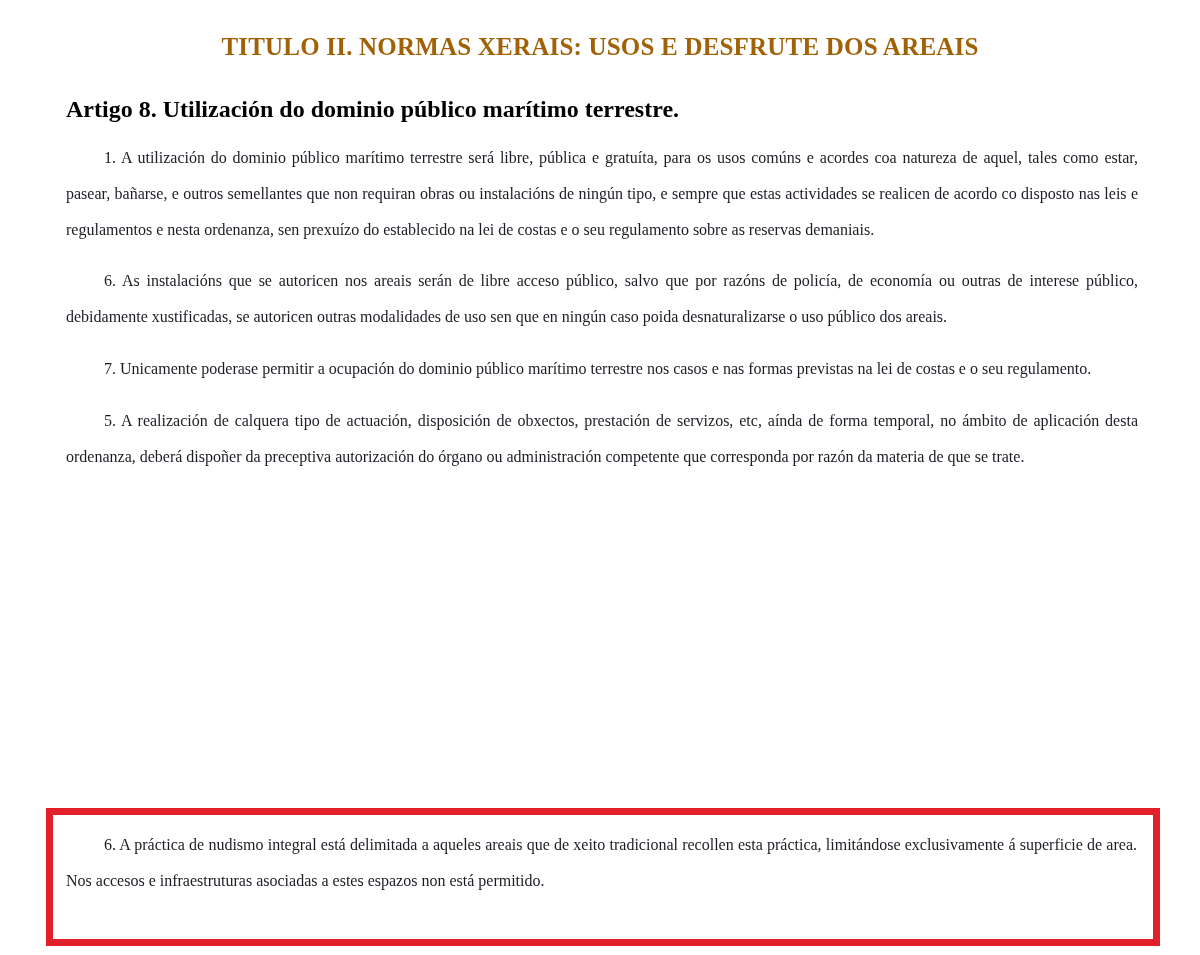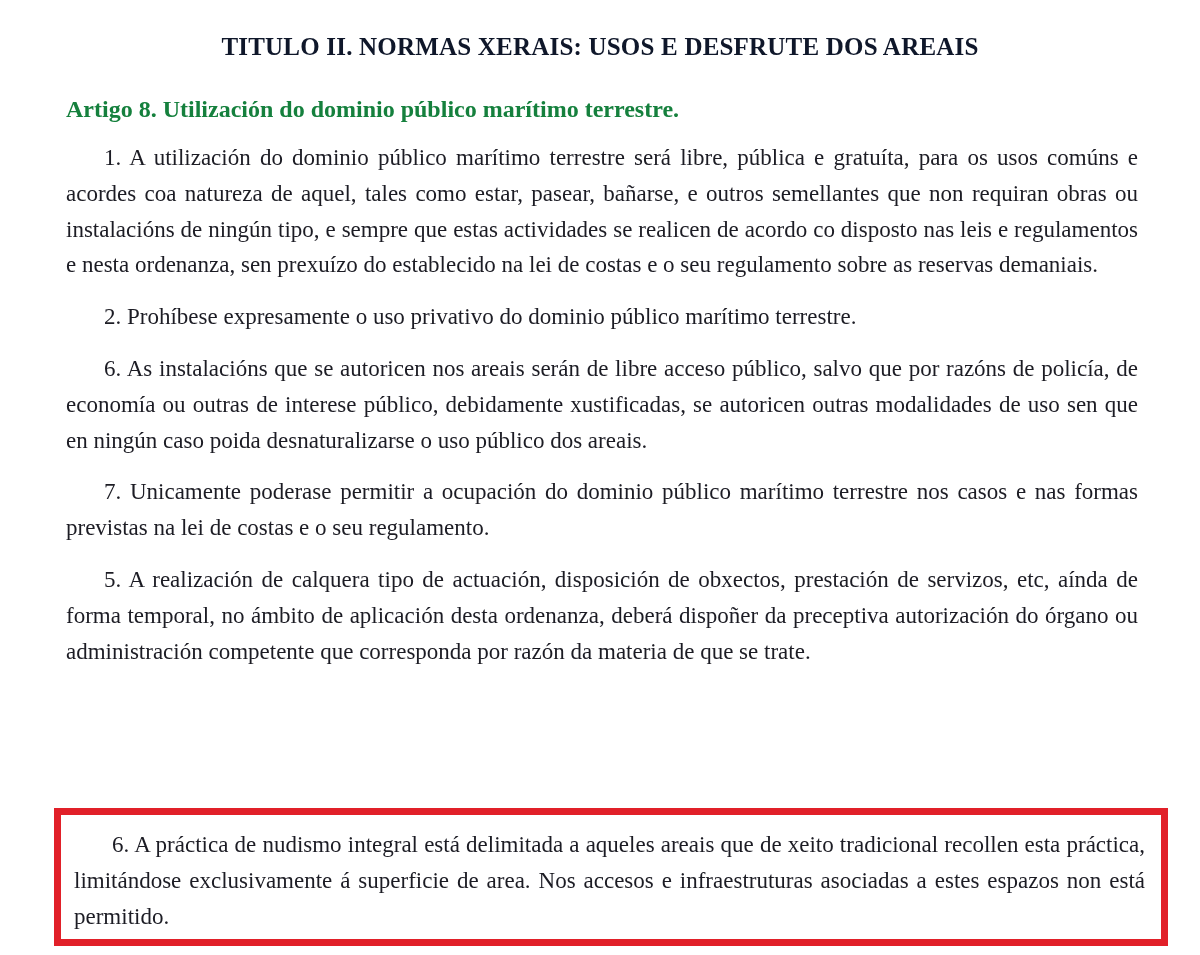--- a/index.html
+++ b/index.html
@@ -19,49 +19,49 @@
     width: 1200px;
     height: 955px;
     box-sizing: border-box;
     background: #ffffff;
   }
   .doc-title {
     text-align: center;
     font-weight: bold;
     font-size: 25px;
     letter-spacing: 0.2px;
-    color: #0f172a;
+    color: #a16207;
     margin: 0;
     padding: 32px 60px 0 60px;
     line-height: 1.2;
     font-family: "Liberation Serif", "DejaVu Serif", serif;
   }
   .content {
     padding: 0 62px 0 66px;
   }
   .article-heading {
     font-weight: bold;
     font-size: 24px;
-    color: #15803d;
+    color: #000000;
     margin: 32px 0 0 0;
     line-height: 1.25;
   }
   p.para {
-    font-size: 23px;
+    font-size: 16px;
     line-height: 35.8px;
     text-align: justify;
     text-indent: 38px;
     margin: 16px 0 0 0;
     color: #1c1c24;
     hyphens: none;
   }
   
   .highlight-box {
     position: absolute;
-    left: 54px;
+    left: 46px;
     top: 808px;
     width: 1114px;
     height: 138px;
     box-sizing: border-box;
     border: 7px solid #e12029;
     background: #ffffff;
   }
   .highlight-box p.para {
     margin: 0;
     padding: 12px 16px 0 13px;
@@ -77,21 +77,20 @@
 <div class="page">
 
   <h1 class="doc-title">TITULO II. NORMAS XERAIS: USOS E DESFRUTE DOS AREAIS</h1>
 
   <div class="content">
 
     <div class="article-heading">Artigo 8. Utilización do dominio público marítimo terrestre.</div>
 
     <p class="para">1. A utilización do dominio público marítimo terrestre será libre, pública e gratuíta, para os usos comúns e acordes coa natureza de aquel, tales como estar, pasear, bañarse, e outros semellantes que non requiran obras ou instalacións de ningún tipo, e sempre que estas actividades se realicen de acordo co disposto nas leis e regulamentos e nesta ordenanza, sen prexuízo do establecido na lei de costas e o seu regulamento sobre as reservas demaniais.</p>
 
-    <p class="para">2. Prohíbese expresamente o uso privativo do dominio público marítimo terrestre.</p>
 
     <p class="para">6. As instalacións que se autoricen nos areais serán de libre acceso público, salvo que por razóns de policía, de economía ou outras de interese público, debidamente xustificadas, se autoricen outras modalidades de uso sen que en ningún caso poida desnaturalizarse o uso público dos areais.</p>
 
     <p class="para">7. Unicamente poderase permitir a ocupación do dominio público marítimo terrestre nos casos e nas formas previstas na lei de costas e o seu regulamento.</p>
 
     <p class="para">5. A realización de calquera tipo de actuación, disposición de obxectos, prestación de servizos, etc, aínda de forma temporal, no ámbito de aplicación desta ordenanza, deberá dispoñer da preceptiva autorización do órgano ou administración competente que corresponda por razón da materia de que se trate.</p>
 
     <div class="spacer-for-box"></div>
 
   </div>

